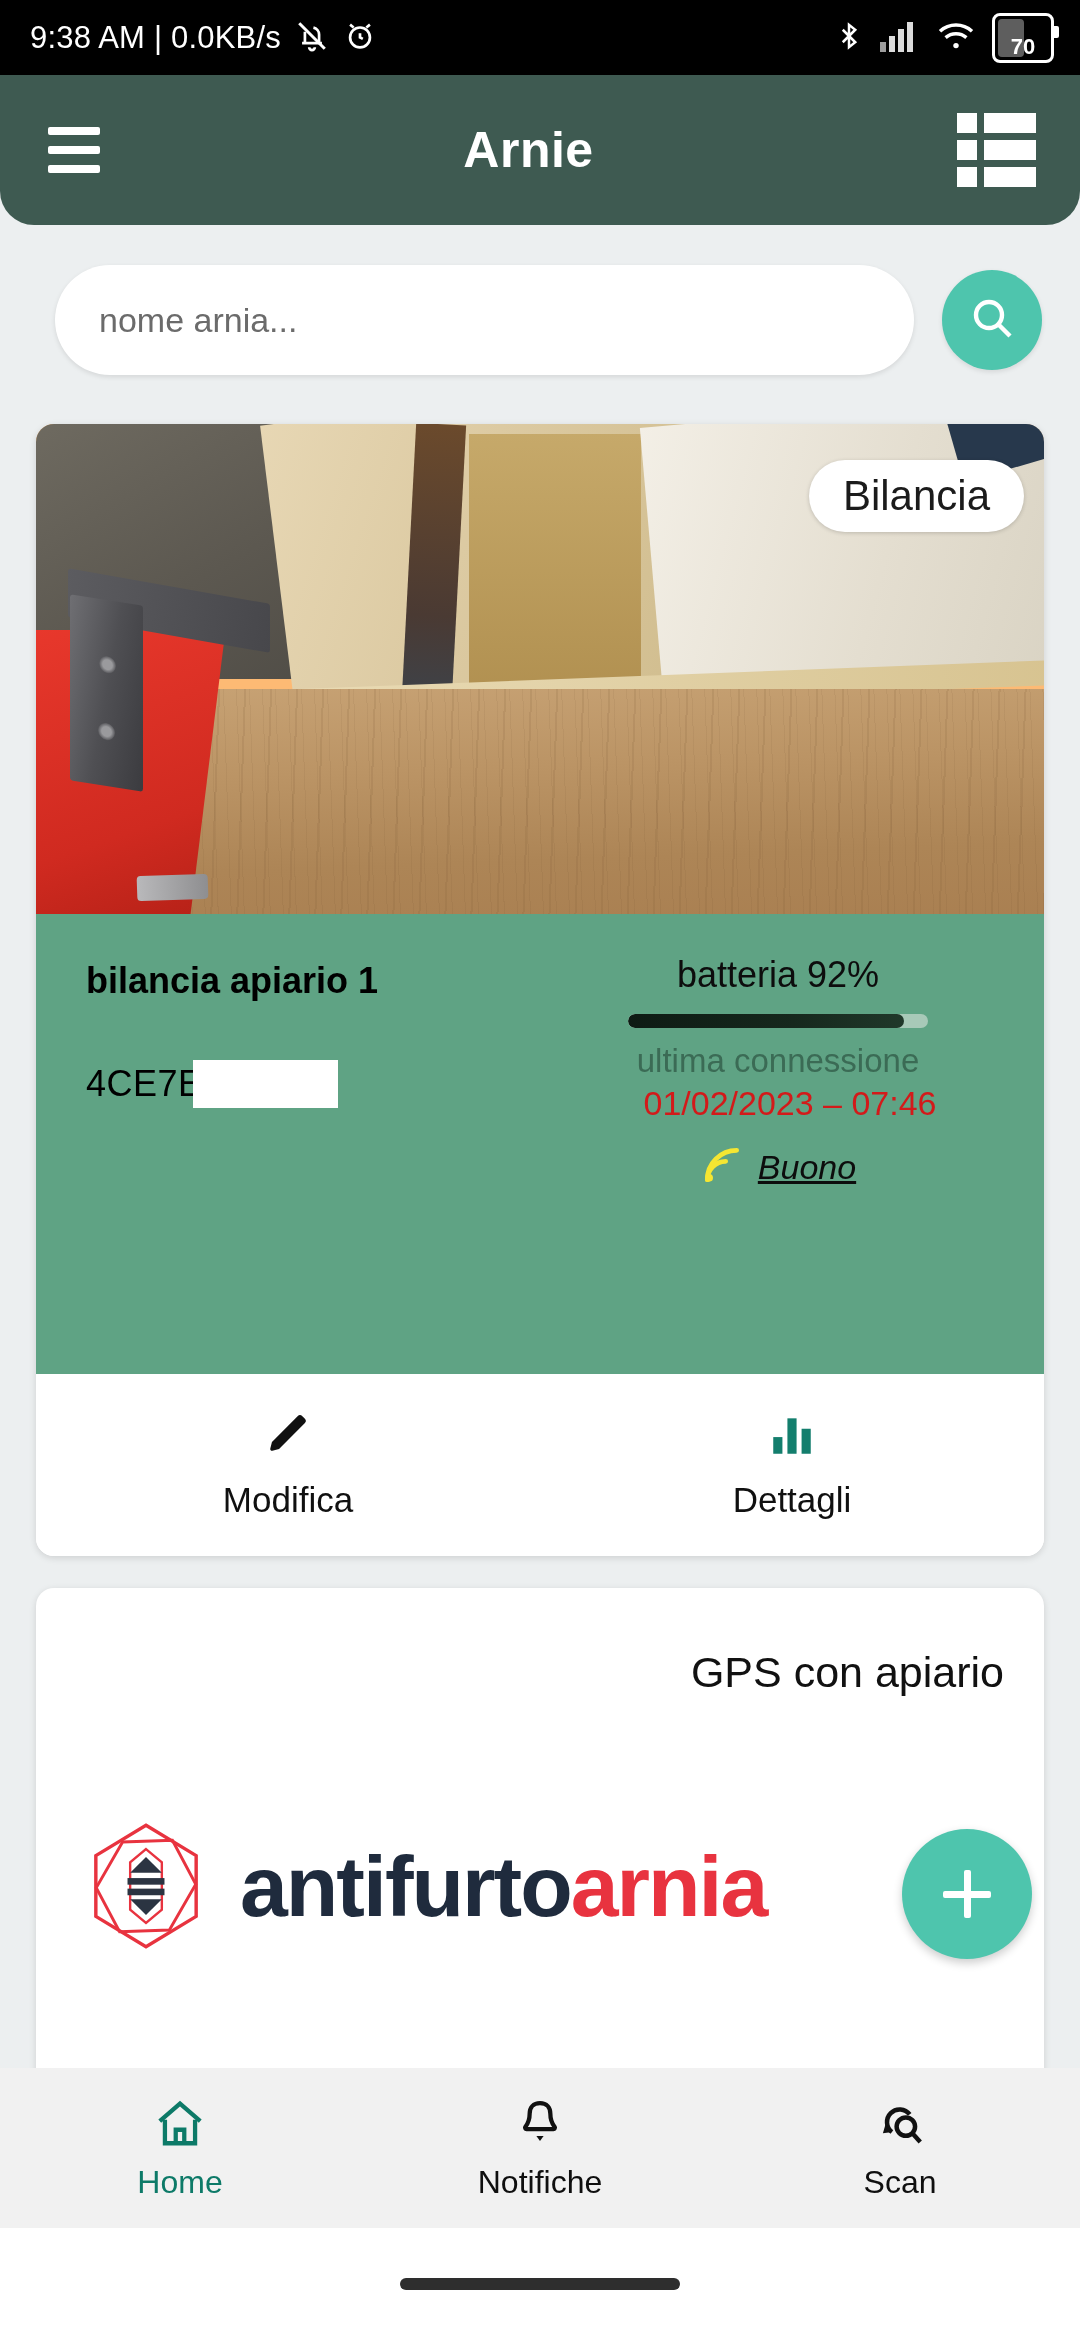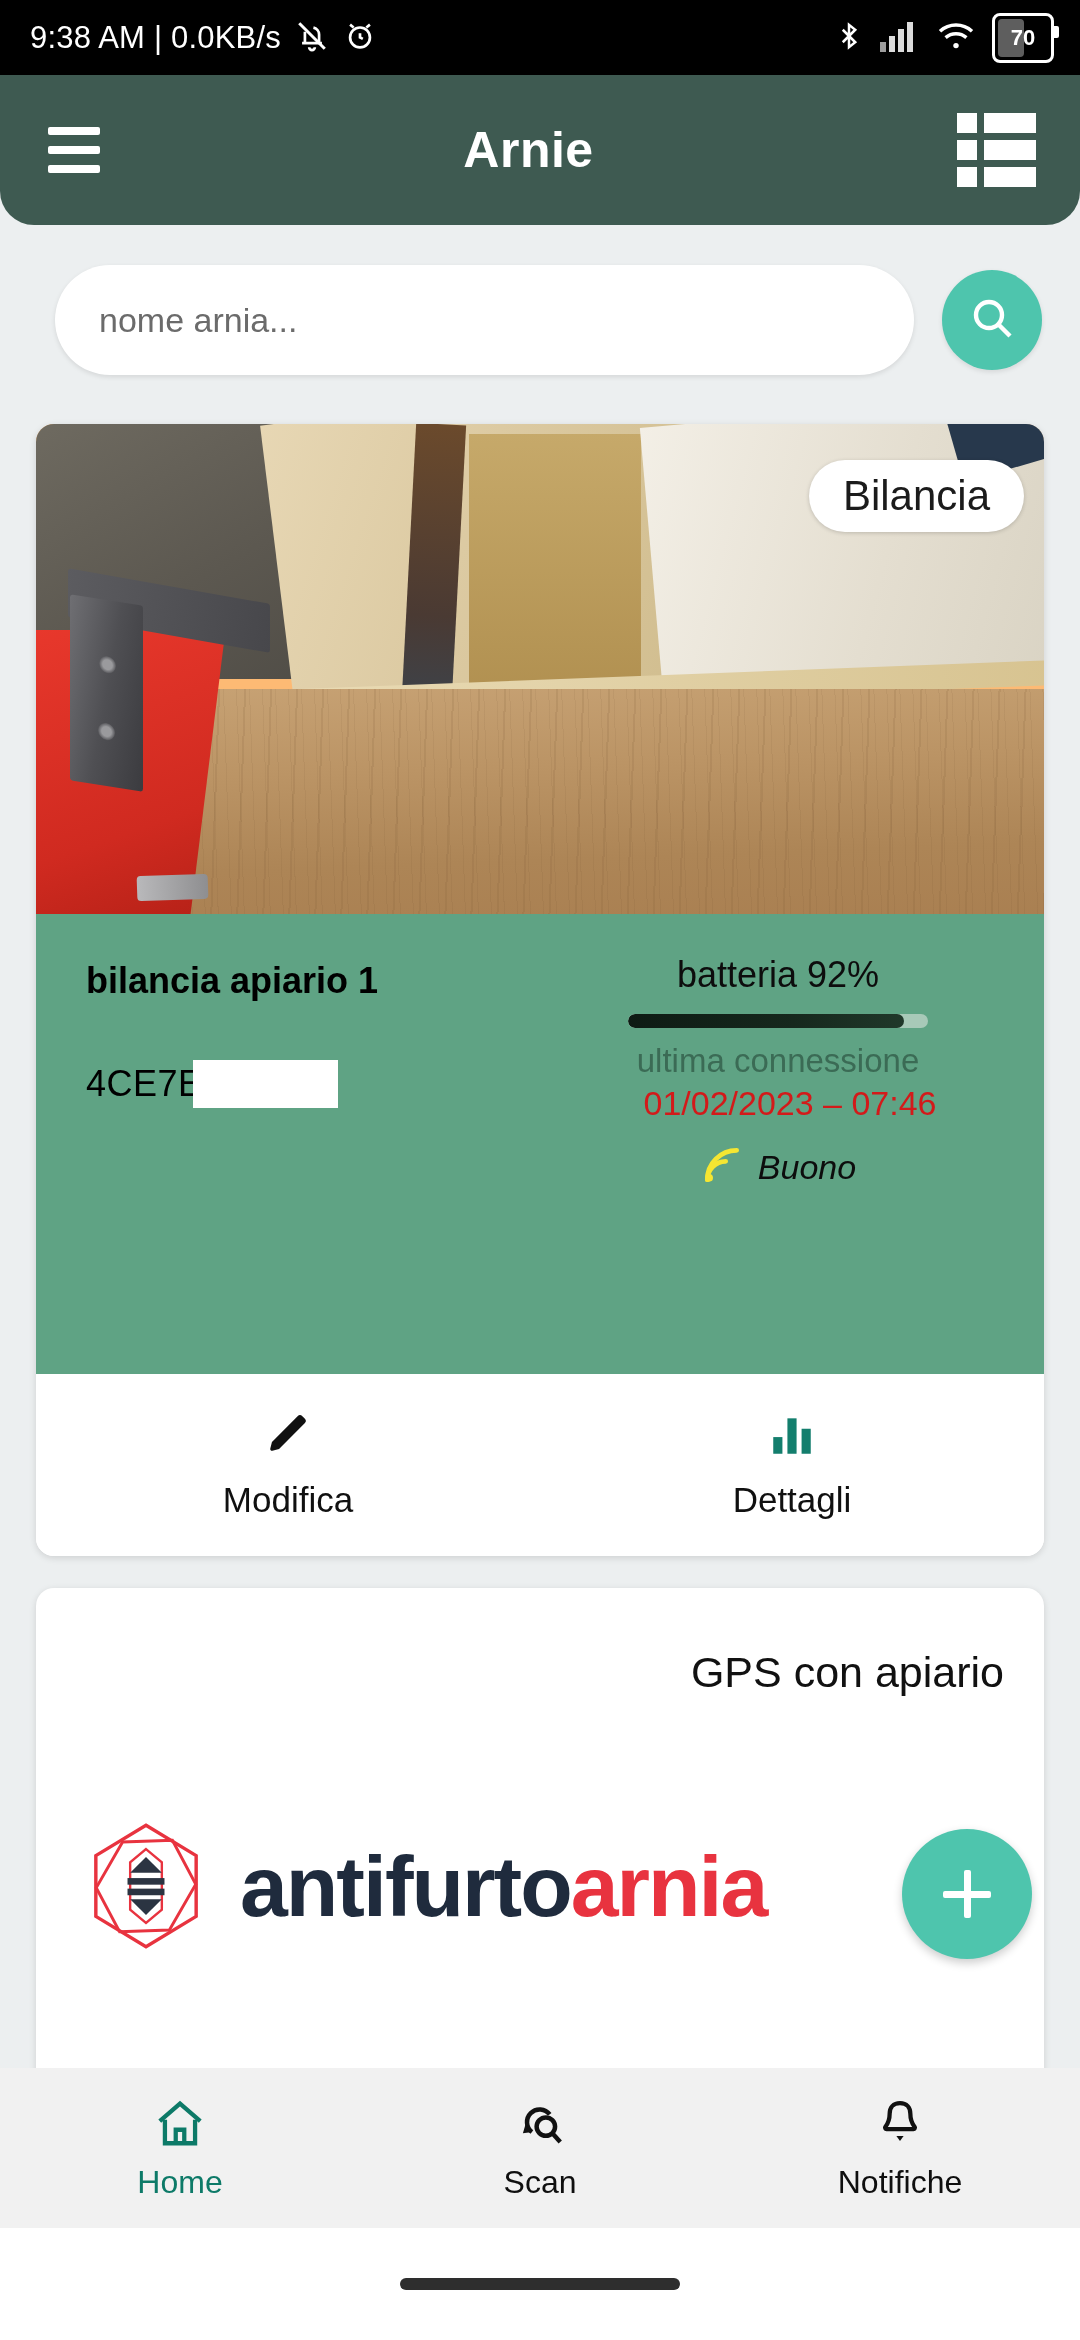--- a/index.html
+++ b/index.html
@@ -17,21 +17,21 @@
     background:#000; color:#fff;
     display:flex; align-items:center; justify-content:space-between;
     padding:0 26px 0 30px;
   }
   .sb-left{ display:flex; align-items:center; gap:14px; }
   .sb-clock{ font-size:31px; letter-spacing:.2px; font-weight:400; }
   .sb-right{ display:flex; align-items:center; gap:16px; }
   .icon-mute, .icon-alarm{ display:inline-block; }
   .batt{
     width:62px; height:50px; border:3px solid #fff; border-radius:8px;
-    position:relative; display:flex; align-items:center; justify-content:center;
+    position:relative; display:flex; align-items:flex-end; justify-content:center;
   }
   .batt:after{
     content:""; position:absolute; right:-8px; top:10px;
     width:5px; height:12px; background:#fff; border-radius:0 2px 2px 0;
   }
   .batt-fill{
     position:absolute; left:3px; top:3px; bottom:3px; width:26px;
     background:#5e5e5e; border-radius:4px;
   }
   .batt-num{ position:relative; font-size:22px; font-weight:700; color:#fff; z-index:2; }
@@ -179,21 +179,21 @@
     margin-top:18px; width:300px; height:14px; border-radius:8px;
     background:#a8c9b8; overflow:hidden;
   }
   .battbar i{
     display:block; height:100%; border-radius:8px;
     background:linear-gradient(90deg,#0e1b14 0%,#16281d 60%,#20382a 100%);
   }
   .gp-last{ margin-top:14px; font-size:33px; color:#3b6b55; }
   .gp-date{ margin-top:4px; font-size:34px; color:#d31a1a; font-weight:400;margin-left:24px; }
   .gp-sig{ margin-top:20px; display:flex; align-items:center; gap:14px; }
-  .gp-sigtxt{ font-size:34px; font-style:italic; color:#0d0d0d; }
+  .gp-sigtxt{ font-size:34px; font-style:italic; color:#0d0d0d;text-decoration:underline; }
 
   .actions{
     position:relative; width:100%; height:182px; background:#fff;
     display:flex;
   }
   .action{
     flex:1; display:flex; flex-direction:column; align-items:center;
     justify-content:center; gap:16px; cursor:pointer;
   }
   .action-lbl{ font-size:35px; color:#101010; }
@@ -428,35 +428,35 @@
       <svg width="54" height="54" viewBox="0 0 24 24" fill="none" stroke="#0d7a68" stroke-width="1.9">
         <path d="M3 11.2L12 3.4l9 7.8"></path>
         <path d="M5.3 10.6V21h13.4V10.6"></path>
         <path d="M10.1 21v-6h3.8v6"></path>
       </svg>
     </span>
     <span class="navlbl">Home</span>
   </div>
   <div class="navitem">
     <span>
+      <svg width="54" height="54" viewBox="0 0 24 24" fill="none" stroke="#111" stroke-width="1.9">
+        <path d="M12 3.2c-3 0-4.6 2-4.6 4.7 0 3.5-1.3 5-1.9 5.8-.3.4 0 1 .5 1h12c.5 0 .8-.6.5-1-.6-.8-1.9-2.3-1.9-5.8 0-2.7-1.6-4.7-4.6-4.7z"></path>
+        <path d="M10.4 17.8h3.2l-1.6 2.2z" fill="#111" stroke="none"></path>
+      </svg>
+    </span>
+    <span class="navlbl">Notifiche</span>
+  </div>
+  <div class="navitem">
+    <span>
       <svg width="54" height="54" viewBox="0 0 24 24" fill="none" stroke="#111" stroke-width="2">
         <path d="M16.3 8.2A5.6 5.6 0 1 0 8.4 16"></path>
         <path d="M5.6 12.4L8.6 16l-4.2.6z" fill="#111" stroke="none"></path>
         <circle cx="14.6" cy="13.6" r="4.1"></circle>
         <path d="M17.6 16.7L21 20.4"></path>
       </svg>
     </span>
     <span class="navlbl">Scan</span>
   </div>
-  <div class="navitem">
-    <span>
-      <svg width="54" height="54" viewBox="0 0 24 24" fill="none" stroke="#111" stroke-width="1.9">
-        <path d="M12 3.2c-3 0-4.6 2-4.6 4.7 0 3.5-1.3 5-1.9 5.8-.3.4 0 1 .5 1h12c.5 0 .8-.6.5-1-.6-.8-1.9-2.3-1.9-5.8 0-2.7-1.6-4.7-4.6-4.7z"></path>
-        <path d="M10.4 17.8h3.2l-1.6 2.2z" fill="#111" stroke="none"></path>
-      </svg>
-    </span>
-    <span class="navlbl">Notifiche</span>
-  </div>
 </div>
 
 <div class="gesturearea">
   <div class="gesturebar"></div>
 </div>
 
 </body></html>

